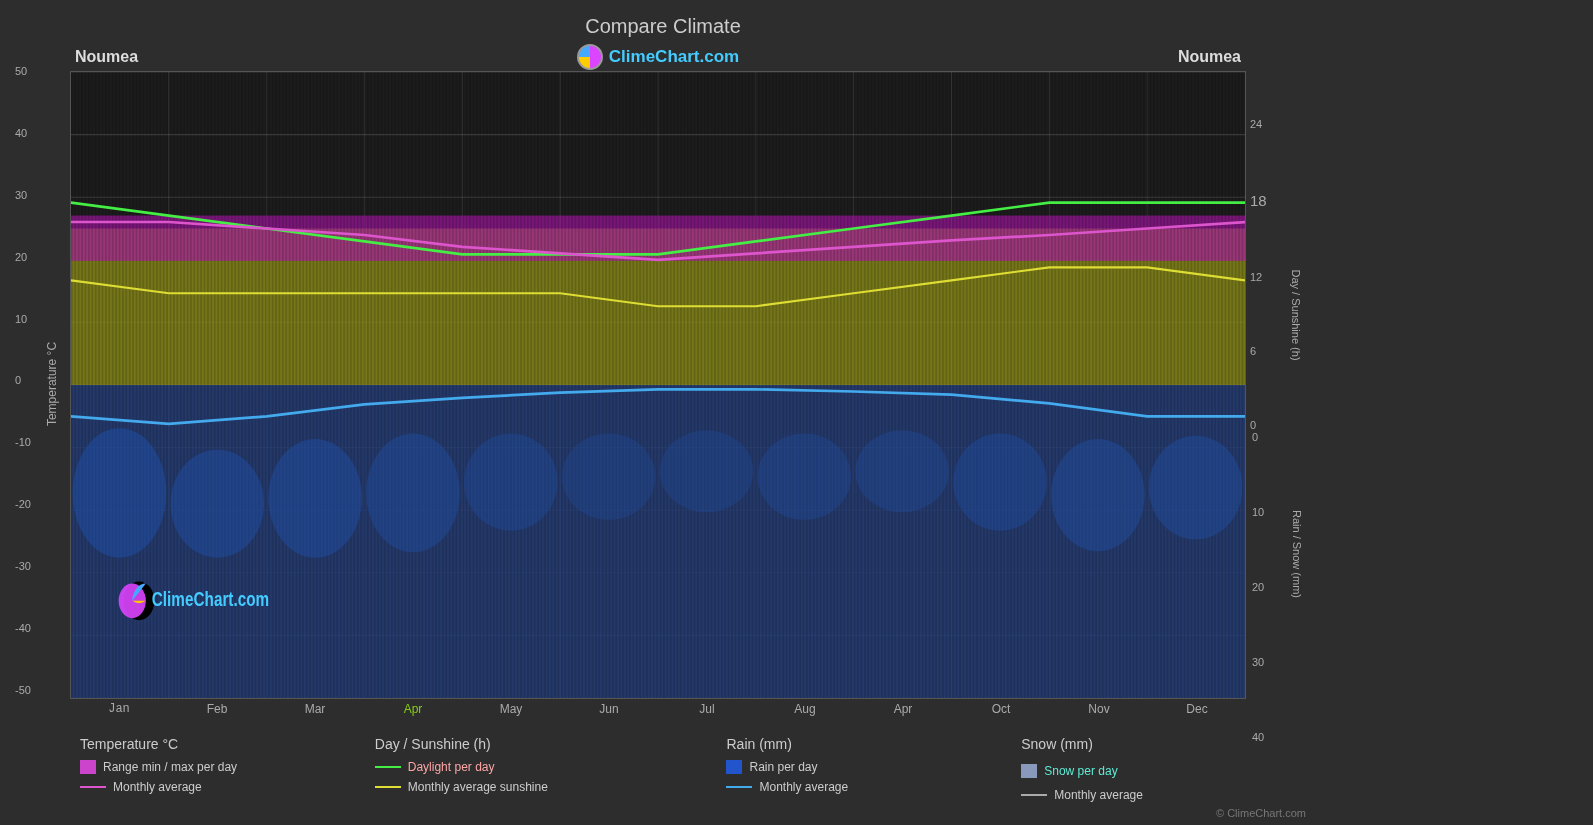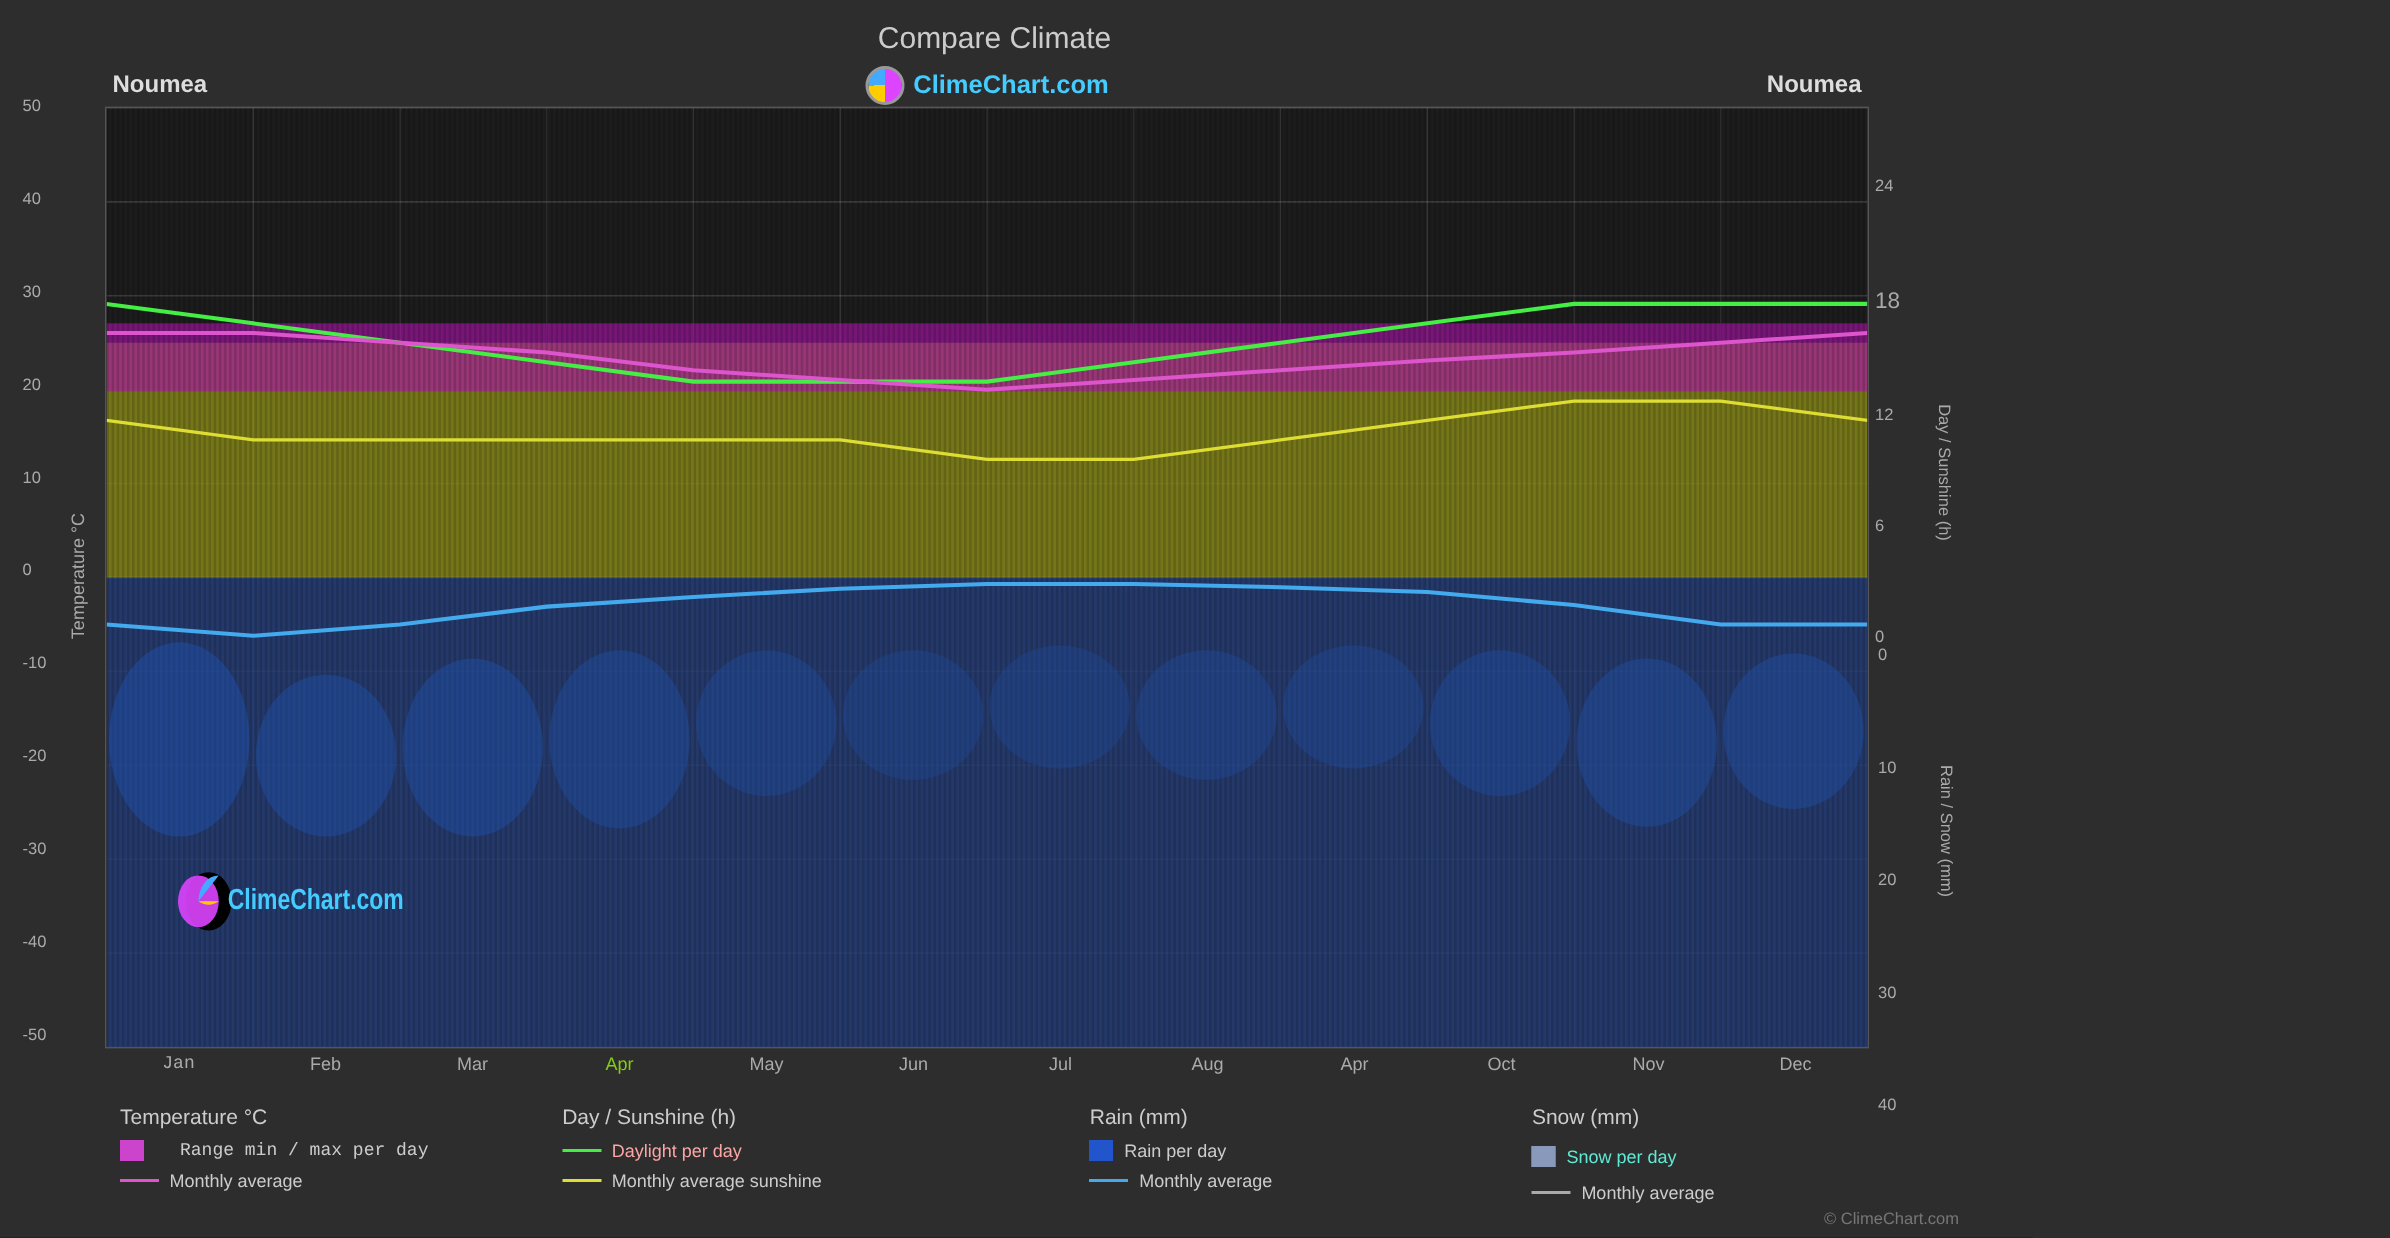--- a/index.html
+++ b/index.html
@@ -197,21 +197,21 @@
       <div style="position:absolute; top:40%; right:-30px; transform:translateY(-50%) rotate(90deg); font-size:11px; color:#aaa; white-space:nowrap;">Day / Sunshine (h)</div>
       <div style="position:absolute; top:75%; right:-30px; transform:translateY(-50%) rotate(90deg); font-size:11px; color:#aaa; white-space:nowrap;">Rain / Snow (mm)</div>
     </div>
 
   </div>
 
   <div style="display:flex; padding: 12px 20px 5px 80px; background:#2d2d2d; gap:10px;">
 
     <div style="flex:1; display:flex; flex-direction:column; gap:6px;">
       <div style="font-size:14px; color:#ccc; margin-bottom:2px;">Temperature °C</div>
-      <div style="display:flex; align-items:center; gap:24px;font-family:Liberation Mono, monospace;">
+      <div style="display:flex; align-items:center; gap:7px;">
         <div style="width:16px;height:14px;background:#cc44cc;border:1px solid #cc44cc;"></div>
         <span style="font-size:12px;color:#ccc;">Range min / max per day</span>
       </div>
       <div style="display:flex; align-items:center; gap:7px;">
         <div style="width:26px;height:2px;background:#dd55cc;"></div>
         <span style="font-size:12px;color:#ccc;">Monthly average</span>
       </div>
     </div>
 
     <div style="flex:1.2; display:flex; flex-direction:column; gap:6px;">

